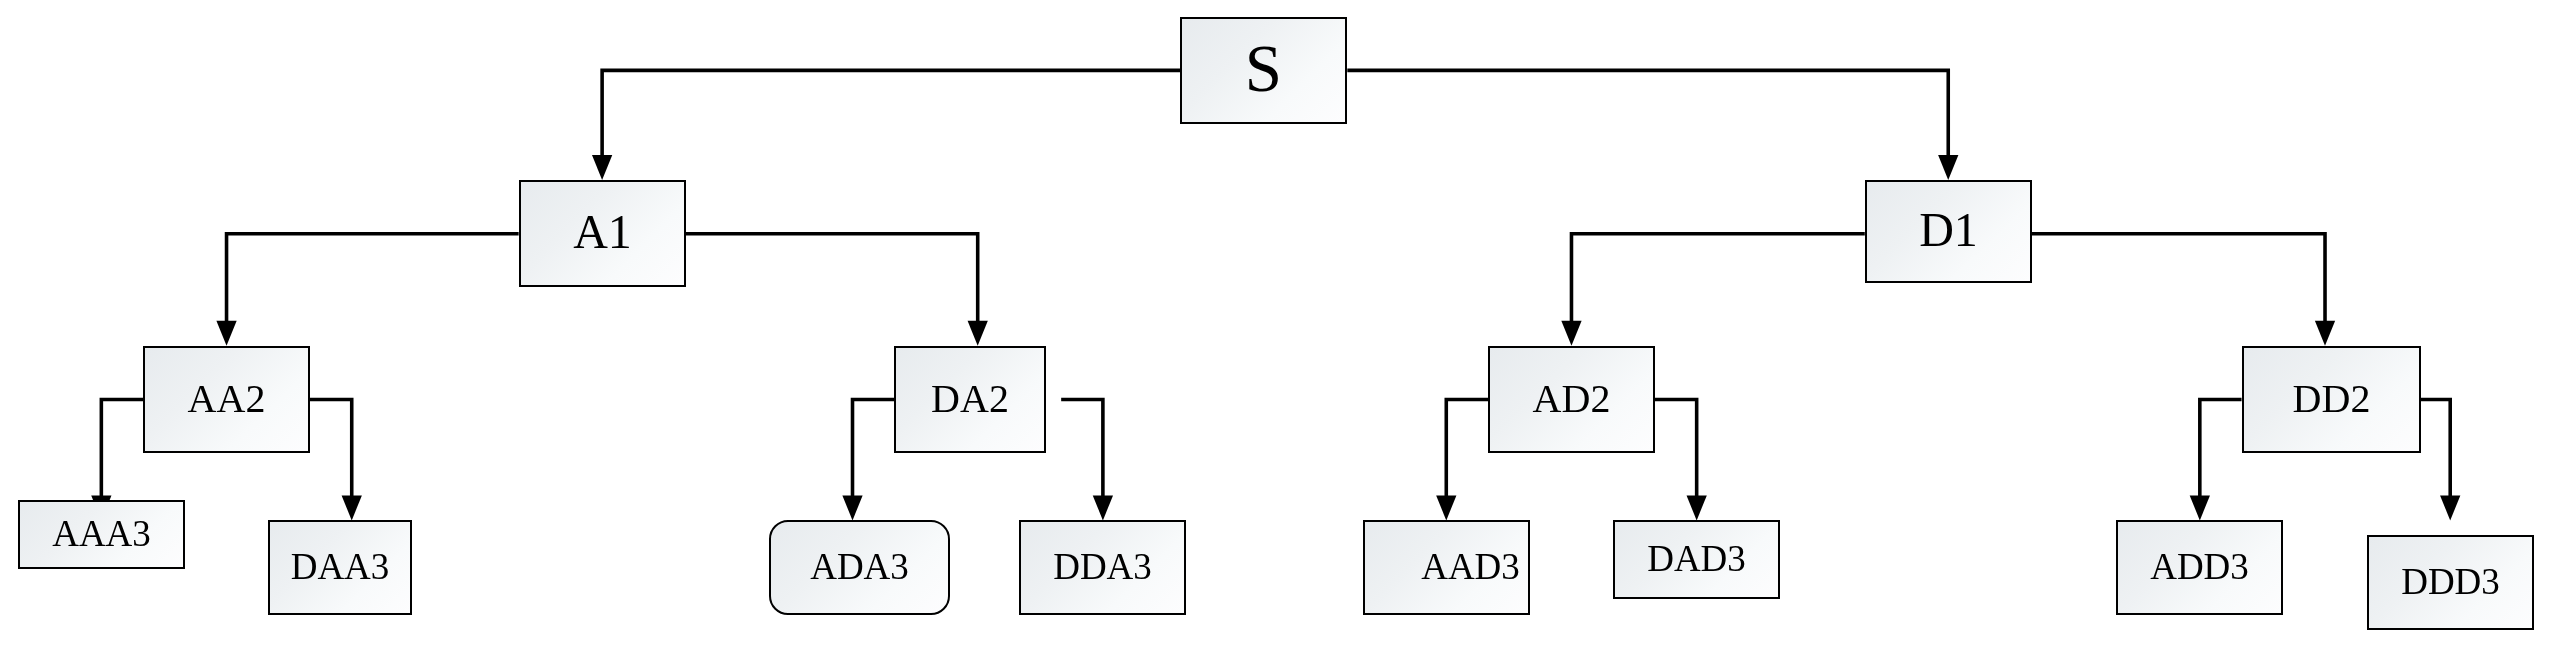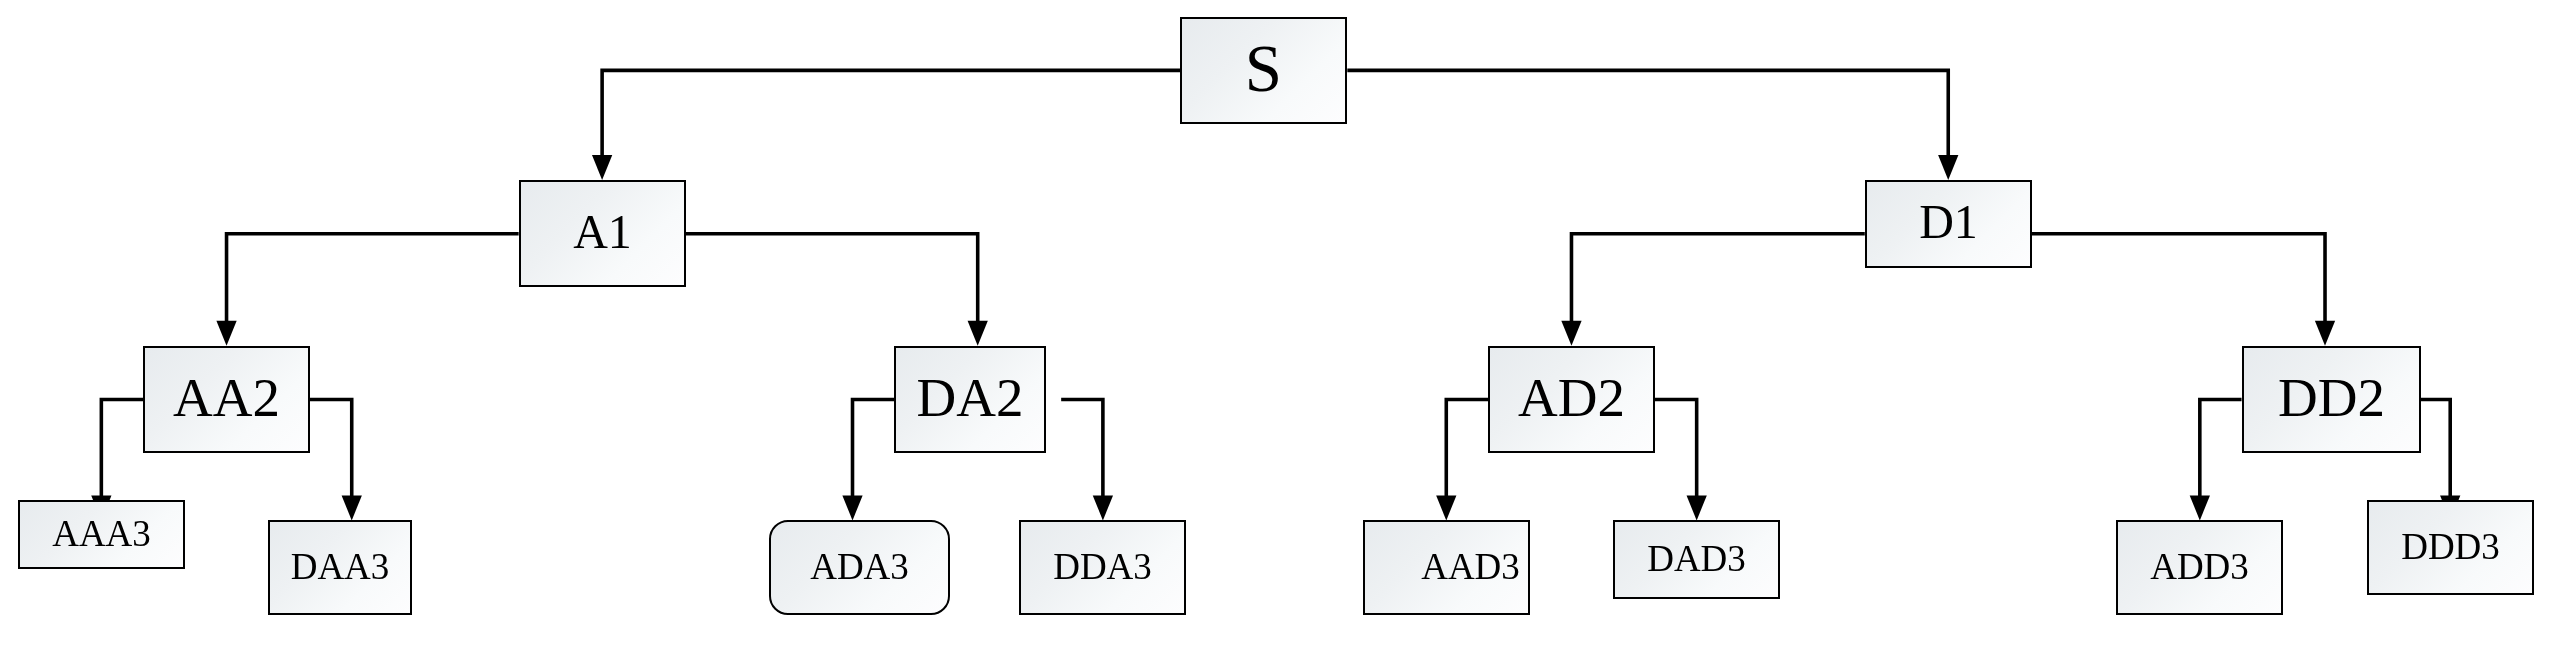--- a/index.html
+++ b/index.html
@@ -38,21 +38,21 @@
     line-height: 1;
     white-space: nowrap;
     overflow: hidden;
   }
   .node-label {
     display: block;
     transform: translateY(-0.035em);
   }
   .lvl0 { font-size: 67px; }
   .lvl1 { font-size: 48px; }
-  .lvl2 { font-size: 55px; }
+  .lvl2 { font-size: 40px; }
   .lvl3 { font-size: 37px; }
 </style>
 </head>
 <body>
 
 <div id="canvas">
   <svg id="edge-layer" viewBox="0 0 4321 1097" width="2576" height="654" xmlns="http://www.w3.org/2000/svg" aria-hidden="true">
       <g>
         <path d="M 1980 118 L 1010 118 L 1010 264" fill="none" stroke="#000000" stroke-width="6" stroke-linecap="butt" stroke-linejoin="miter"></path>
         <polygon points="993,260 1027,260 1010,302" fill="#000000"></polygon>
@@ -110,21 +110,21 @@
         <polygon points="4093,831 4127,831 4110,873" fill="#000000"></polygon>
       </g>
     </svg>
   <div id="node-layer">
       <div class="node lvl0" style="left: 1180px; top: 16.7px; width: 167px; height: 107px;">
         <span class="node-label">S</span>
       </div>
       <div class="node lvl1" style="left: 519px; top: 180px; width: 167px; height: 107px;">
         <span class="node-label">A1</span>
       </div>
-      <div class="node lvl1" style="left: 1865px; top: 180px; width: 167px; height: 88px; text-align: right;">
+      <div class="node lvl1" style="left: 1865px; top: 180px; width: 167px; height: 103px; text-align: right;">
         <span class="node-label">D1</span>
       </div>
       <div class="node lvl2" style="left: 143px; top: 346px; width: 167px; height: 107px;">
         <span class="node-label">AA2</span>
       </div>
       <div class="node lvl2" style="left: 894px; top: 346px; width: 152px; height: 107px;">
         <span class="node-label">DA2</span>
       </div>
       <div class="node lvl2" style="left: 1488px; top: 346px; width: 167px; height: 107px; text-align: right;">
         <span class="node-label">AD2</span>
@@ -146,18 +146,18 @@
       </div>
       <div class="node lvl3" style="left: 1363px; top: 520px; width: 167px; height: 95px; padding-left: 48px;">
         <span class="node-label">AAD3</span>
       </div>
       <div class="node lvl3" style="left: 1613px; top: 520px; width: 167px; height: 79px; text-align: right;">
         <span class="node-label">DAD3</span>
       </div>
       <div class="node lvl3" style="left: 2116px; top: 520px; width: 167px; height: 95px;">
         <span class="node-label">ADD3</span>
       </div>
-      <div class="node lvl3" style="left: 2367px; top: 500px; width: 167px; height: 95px; text-align: right;">
+      <div class="node lvl3" style="left: 2367px; top: 535px; width: 167px; height: 95px; text-align: right;">
         <span class="node-label">DDD3</span>
       </div>
     </div>
 </div>
 
 
 </body></html>

